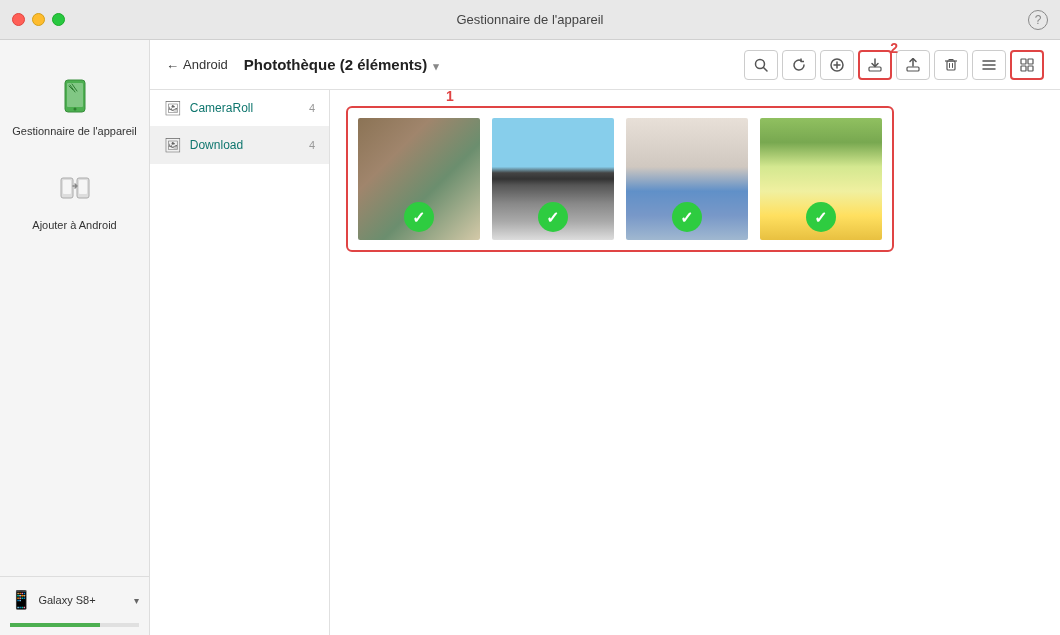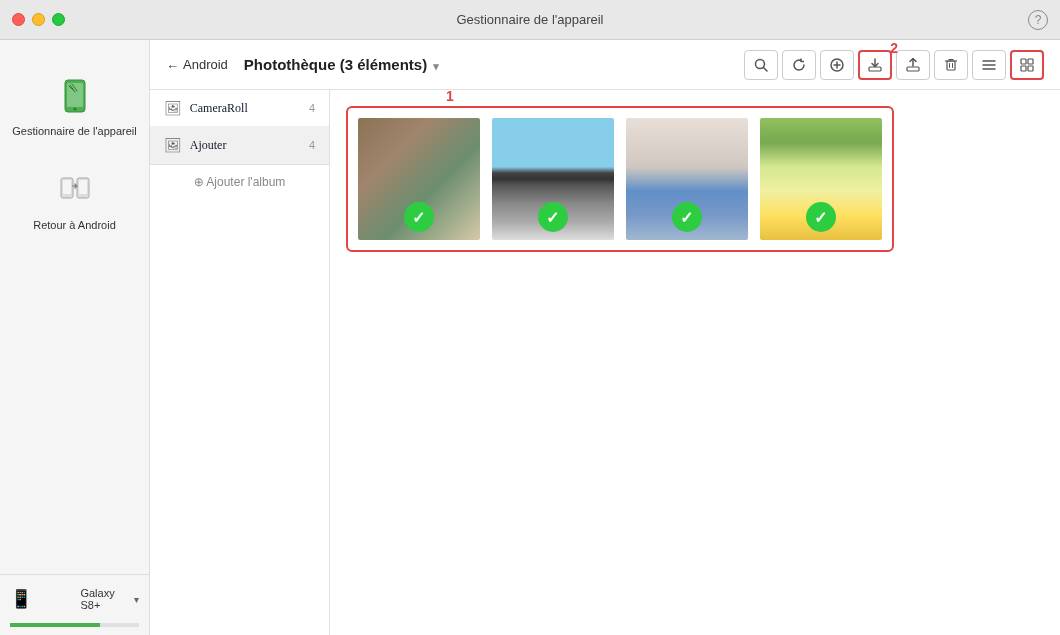--- a/index.html
+++ b/index.html
@@ -99,21 +99,20 @@
       padding: 12px 10px;
       border-top: 1px solid #ddd;
       display: flex;
       align-items: center;
       gap: 6px;
     }
     .device-label {
       font-size: 11px;
       color: #333;
       flex: 1;
-      margin-left: 42px;
     }
     .device-chevron {
       font-size: 10px;
       color: #666;
     }
 
     
     .content-panel {
       flex: 1;
       display: flex;
@@ -192,23 +191,22 @@
       gap: 8px;
       border-bottom: 1px solid #f0f0f0;
     }
     .album-item.selected { background: #f0f0f0; }
     .album-icon {
       font-size: 14px;
       color: #666;
     }
     .album-name {
       font-size: 12px;
-      color: #0f172a;
-      flex: 1;
-      font-family: Liberation Serif, serif;
+      color: #0f766e;
+      flex: 1;
     }
     .album-count {
       font-size: 11px;
       color: #999;
     }
 
     
     .photo-area {
       flex: 1;
       padding: 16px;
@@ -327,21 +325,21 @@
     <div class="sidebar-item">
       <div class="sidebar-icon">
         <svg width="36" height="36" viewBox="0 0 36 36">
           <rect x="4" y="6" width="12" height="20" rx="2" fill="#ddd" stroke="#aaa" stroke-width="1"></rect>
           <rect x="6" y="8" width="8" height="14" rx="1" fill="#f5f5f5"></rect>
           <rect x="20" y="6" width="12" height="20" rx="2" fill="#ddd" stroke="#aaa" stroke-width="1"></rect>
           <rect x="22" y="8" width="8" height="14" rx="1" fill="#f5f5f5"></rect>
           <path d="M16 14 L20 14 M18 12 L20 14 L18 16" stroke="#888" stroke-width="1.5" stroke-linecap="round" stroke-linejoin="round"></path>
         </svg>
       </div>
-      <div class="sidebar-label">Retour à Android</div>
+      <div class="sidebar-label">Ajouter à Android</div>
     </div>
 
 
     <div style="flex:1"></div>
 
     <div class="sidebar-bottom">
       <span style="font-size:18px;">📱</span>
       <span class="device-label">Galaxy S8+</span>
       <span class="device-chevron">▾</span>
     </div>
@@ -349,21 +347,21 @@
   </div>
 
   <div class="content-panel">
 
     <div class="content-header">
       <div class="back-btn">
         <span>←</span>
         <span>Android</span>
       </div>
       <div class="content-title">
-        <span>Photothèque (3 éléments)</span>
+        <span>Photothèque (2 éléments)</span>
         <span style="font-size:11px; color:#888; margin-left:2px;">▾</span>
       </div>
       <div class="toolbar-spacer"></div>
       <div class="toolbar-btn-group">
         <div class="toolbar-btn">
           <svg width="14" height="14" viewBox="0 0 14 14" fill="none">
             <circle cx="6" cy="6" r="4.5" stroke="#555" stroke-width="1.5"></circle>
             <line x1="9.5" y1="9.5" x2="13" y2="13" stroke="#555" stroke-width="1.5" stroke-linecap="round"></line>
           </svg>
         </div>
@@ -427,27 +425,24 @@
     <div class="content-body">
 
       <div class="album-list">
         <div class="album-item">
           <span class="album-icon">🖼</span>
           <span class="album-name">CameraRoll</span>
           <span class="album-count">4</span>
         </div>
         <div class="album-item selected">
           <span class="album-icon">🖼</span>
-          <span class="album-name">Ajouter</span>
+          <span class="album-name">Download</span>
           <span class="album-count">4</span>
         </div>
         <div style="flex:1"></div>
-        <div class="bottom-bar">
-          <div class="add-album-btn">⊕ Ajouter l'album</div>
-        </div>
       </div>
 
       <div class="photo-area">
         <div style="position:relative; display:inline-block;">
           <div class="annotation-num" style="top:-18px; left:100px;">1</div>
           <div class="selection-box">
             <div class="photo-grid">
 
               <div class="photo-item">
                 <div class="photo-thumb photo-1" style="width:100%;height:100%;"></div>

